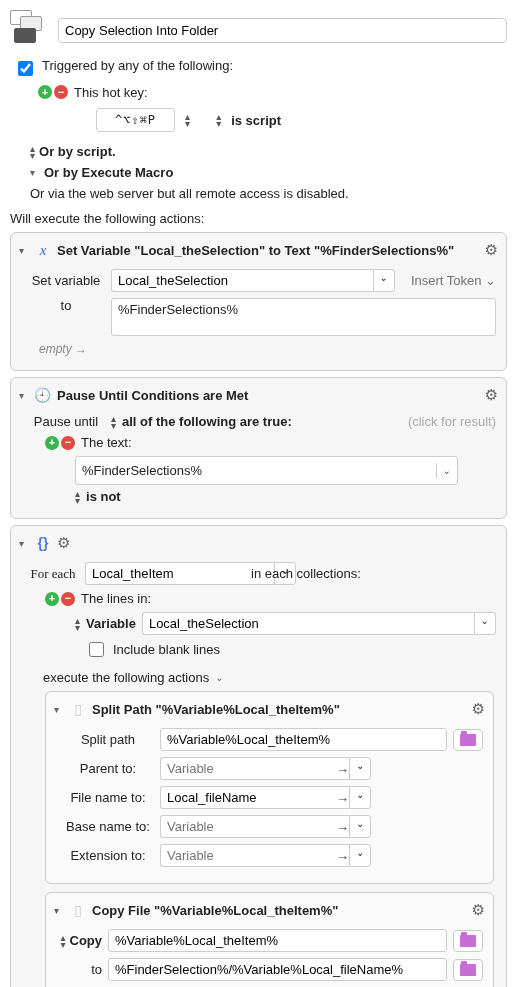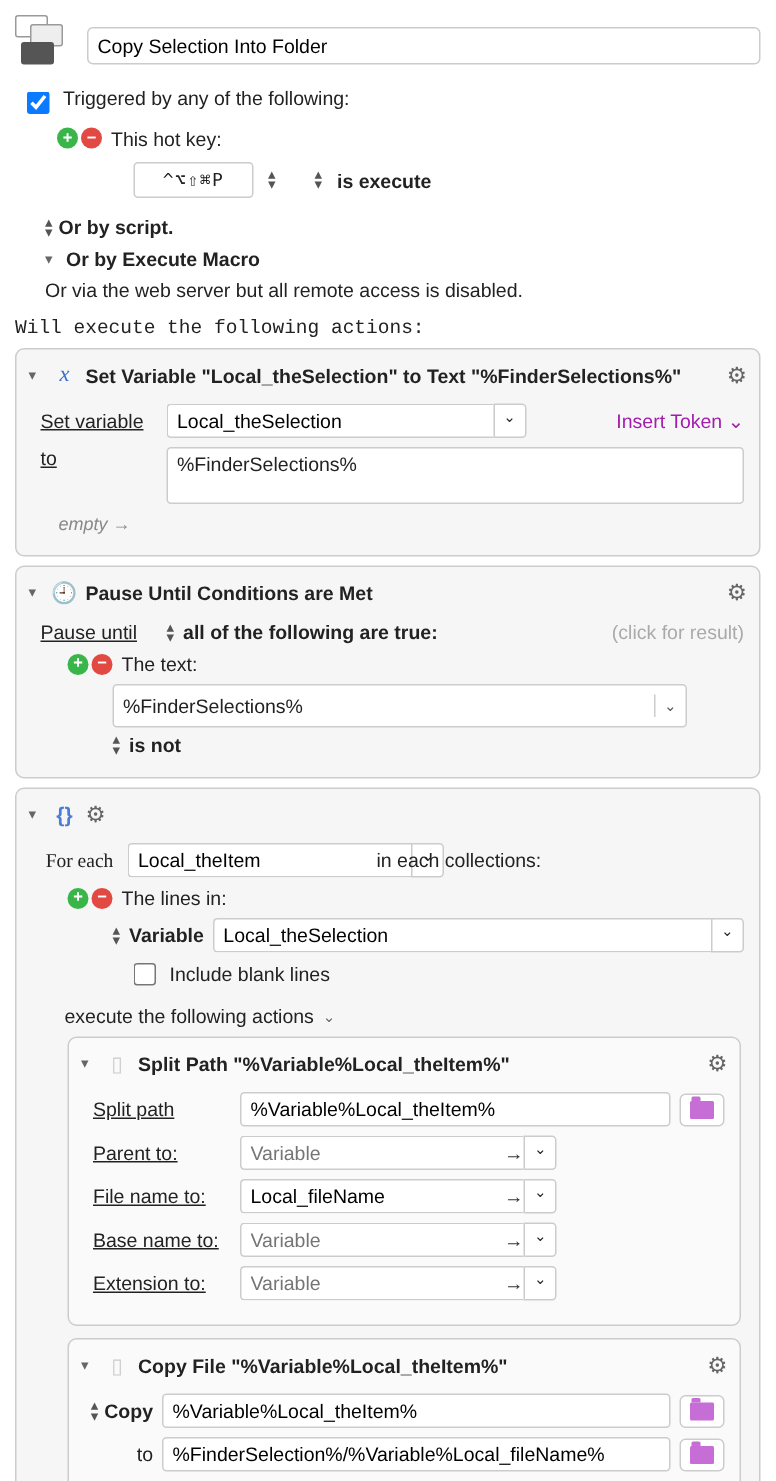--- a/index.html
+++ b/index.html
@@ -16,35 +16,35 @@
 .indent1 { margin-left: 28px; }
 .plusminus { display: inline-flex; gap: 2px; align-items: center; }
 .pm { width: 14px; height: 14px; border-radius: 50%; display: inline-flex; align-items: center; justify-content: center; font-size: 11px; color: #fff; font-weight: bold; line-height: 1; }
 .pm.plus { background: #3ab54a; }
 .pm.minus { background: #e14942; }
 .hotkey-row { display: flex; align-items: center; gap: 10px; margin: 8px 0 12px 0; justify-content: center; padding-right: 140px; }
 .hotkey-box { border: 1px solid #ccc; border-radius: 3px; padding: 4px 18px; font-family: Menlo, monospace; font-size: 12px; letter-spacing: 1px; background: #fff; }
 .sel-arrows { font-size: 10px; color: #555; display: inline-block; line-height: 7px; }
 .line { margin: 6px 0 6px 20px; display: flex; align-items: center; gap: 4px; }
 .bold { font-weight: 600; }
-.section-label { margin: 10px 0 6px 0; font-family: Liberation Mono, monospace; }
+.section-label { margin: 10px 0 6px 0; }
 .action-box { border: 1px solid #ccc; border-radius: 6px; background: #f6f6f6; margin: 6px 0; padding: 4px 6px 10px 6px; }
 .action-header { display: flex; align-items: center; gap: 6px; padding: 4px 2px; }
 .disclosure { font-size: 10px; color: #666; cursor: pointer; display: inline-block; width: 10px; }
 .action-title { flex: 1; font-weight: 600; }
 .action-icon { width: 16px; height: 16px; display: inline-flex; align-items: center; justify-content: center; font-size: 14px; }
 .action-icon.var { color: #3a6fc9; font-style: italic; font-family: Georgia, serif; font-size: 15px; }
 .action-icon.clock { color: #888; }
 .action-icon.braces { color: #4a7dd6; font-weight: bold; }
 .action-icon.file { color: #ccc; }
 .gear { color: #666; font-size: 15px; cursor: pointer; }
 .form-row { display: flex; align-items: center; gap: 6px; margin: 6px 4px 6px 10px; }
-.label-col { width: 78px; text-align: left; text-decoration: underline; }
+.label-col { width: 78px; text-align: center; }
 .textfield { flex: 1; border: 1px solid #ccc; border-radius: 3px; padding: 3px 6px; background: #fff; }
-.link-btn { color: #a21caf; cursor: pointer; margin-left: 44px; }
+.link-btn { color: #737373; cursor: pointer; }
 .empty-note { color: #888; font-style: italic; margin: 2px 0 4px 22px; font-size: 12px; }
 .muted { color: #aaa; }
 .nested-box { border: 1px solid #ccc; border-radius: 6px; background: #fafafa; margin: 6px 6px 8px 28px; padding: 4px 6px 10px 6px; }
 .folder-btn { width: 30px; height: 22px; border: 1px solid #ccc; border-radius: 4px; background: #fff; display: inline-flex; align-items: center; justify-content: center; cursor: pointer; }
 .folder-icon { width: 16px; height: 12px; background: #c76dd6; border-radius: 1px; position: relative; }
 .folder-icon::before { content: ''; position: absolute; top: -3px; left: 1px; width: 6px; height: 3px; background: #c76dd6; border-radius: 1px 1px 0 0; }
 .arrow { color: #333; }
 .placeholder { color: #bbb; }
 .cond-row { display: flex; align-items: center; gap: 6px; margin: 4px 4px 4px 58px; }
 .tf-combo { flex: 1; display: flex; }
@@ -79,21 +79,21 @@
     <span class="pm minus">−</span>
   </span>
   <span>This hot key:</span>
 </div>
 
 <div class="hotkey-row">
   <span class="hotkey-box">^⌥⇧⌘P</span>
   <span class="sel-arrows">▴<br>▾</span>
   <span style="width:6px"></span>
   <span class="sel-arrows">▴<br>▾</span>
-  <span class="bold">is execute</span>
+  <span class="bold">is script</span>
 </div>
 
 <div class="line">
   <span class="sel-arrows">▴<br>▾</span>
   <span class="bold">Or by script.</span>
 </div>
 <div class="line">
   <span class="disclosure">▾</span>
   <span class="bold">Or by Execute Macro</span>
 </div>

